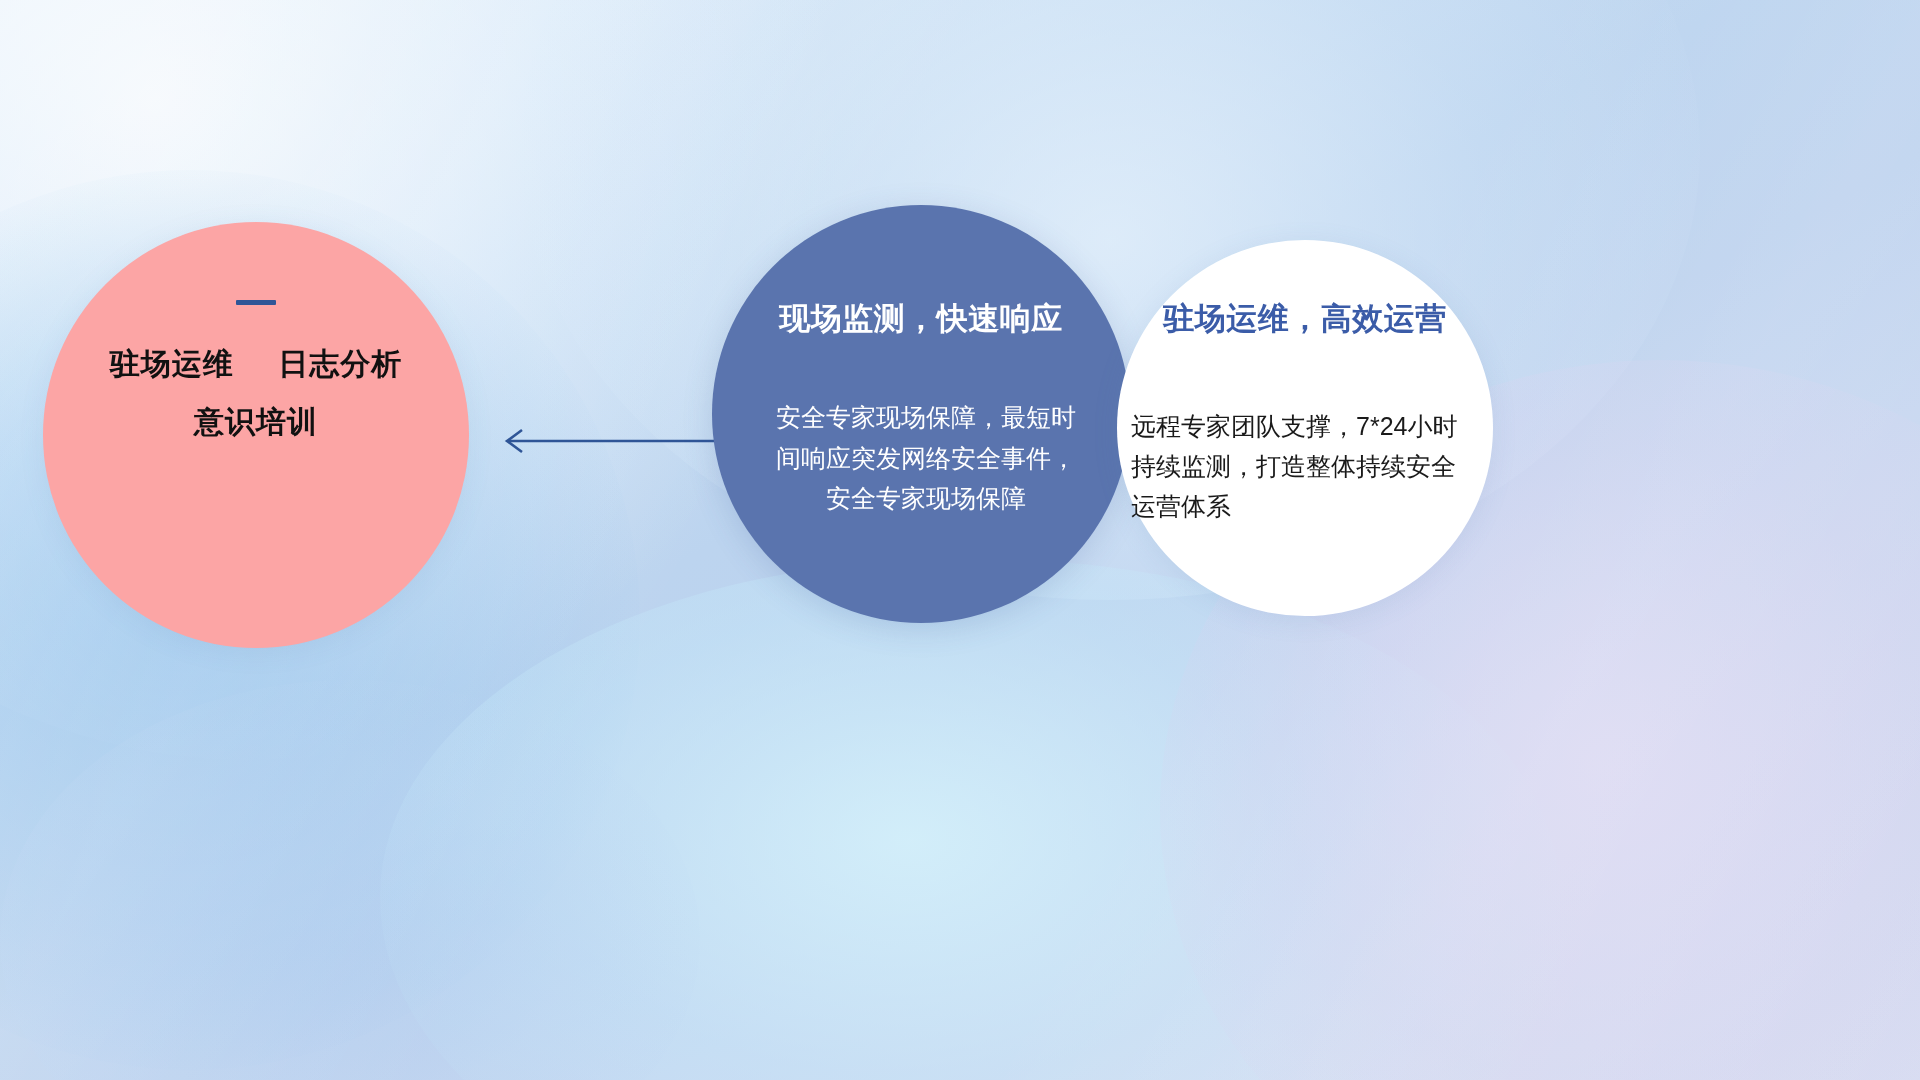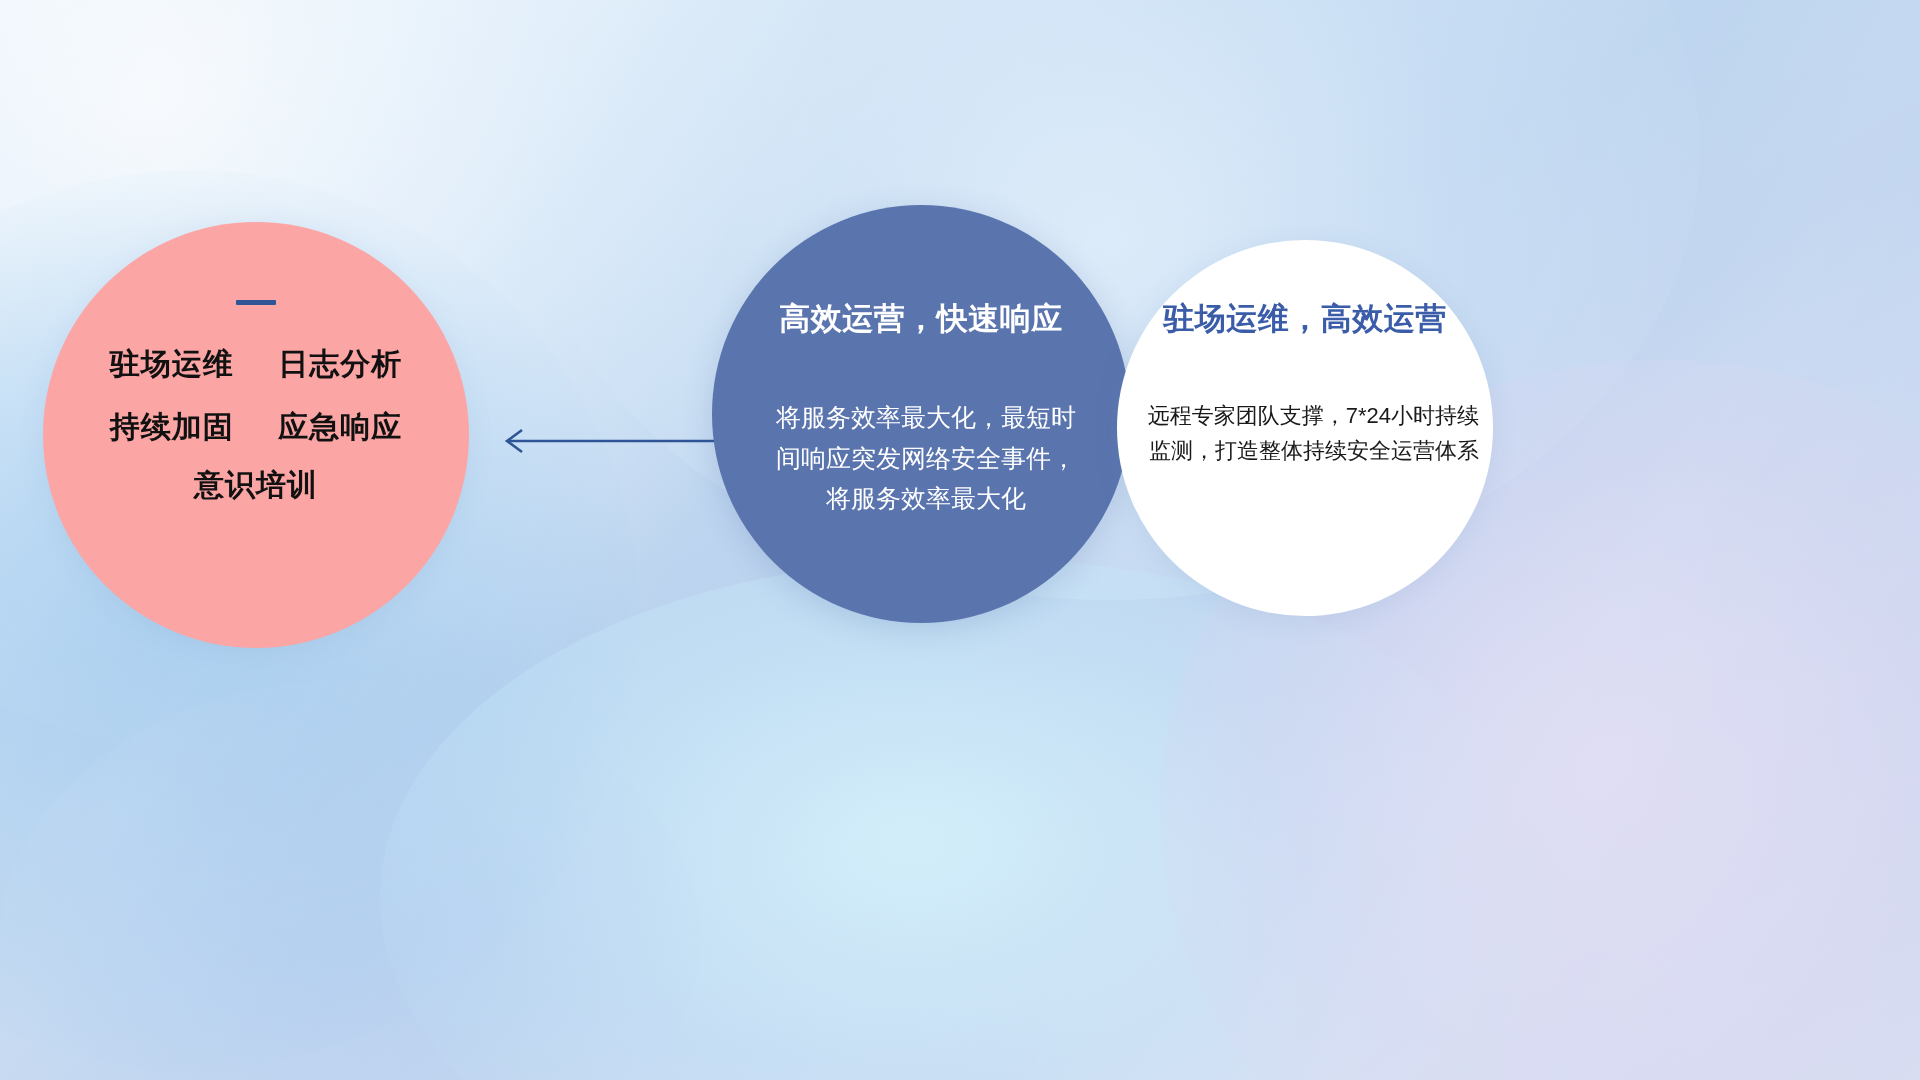--- a/index.html
+++ b/index.html
@@ -205,25 +205,25 @@
     color: #3b5ca8;
     font-weight: bold;
     font-size: 31px;
     letter-spacing: 0.5px;
     white-space: nowrap;
   }
   #circle-right .body {
     position: absolute;
     left: 14px;
     right: 14px;
-    top: 158px;
+    top: 166px;
     color: #1a1a1a;
-    font-size: 22px;
+    font-size: 25px;
     line-height: 1.6;
-    text-align: right;
+    text-align: left;
   }
 </style>
 </head>
 <body>
 
 <div id="stage">
 
   <div class="bg-base"></div>
   <div class="bg-wash-a"></div>
   <div class="bg-wash-b"></div>
@@ -236,42 +236,37 @@
   <div class="circle" id="circle-left">
     <div class="inner">
       <div class="dash"></div>
 
       <div class="left-line">
         <span>驻场运维</span>
         <span class="gap"></span>
         <span>日志分析</span>
       </div>
 
-      <div class="left-line">
-        <span>持续加固</span>
-        <span class="gap"></span>
-        <span>应急响应</span>
-      </div>
 
       <div class="left-line spaced-more">
         <span>意识培训</span>
       </div>
     </div>
   </div>
 
   <div id="connector">
     <svg width="232" height="34" viewBox="0 0 232 34" xmlns="http://www.w3.org/2000/svg">
       <line x1="230" y1="17" x2="16" y2="17" stroke="#2f5597" stroke-width="2.6"></line>
       <polyline points="30,6 15,17 30,28" fill="none" stroke="#2f5597" stroke-width="2.6"></polyline>
     </svg>
   </div>
 
   <div class="circle" id="circle-center">
-    <div class="title">高效运营，快速响应</div>
-    <div class="body">将服务效率最大化，最短时间响应突发网络安全事件，将服务效率最大化</div>
+    <div class="title">现场监测，快速响应</div>
+    <div class="body">安全专家现场保障，最短时间响应突发网络安全事件，安全专家现场保障</div>
   </div>
 
   <div class="circle" id="circle-right">
     <div class="title">驻场运维，高效运营</div>
     <div class="body">远程专家团队支撑，7*24小时持续监测，打造整体持续安全运营体系</div>
   </div>
 
 </div>
 
 </body></html>

